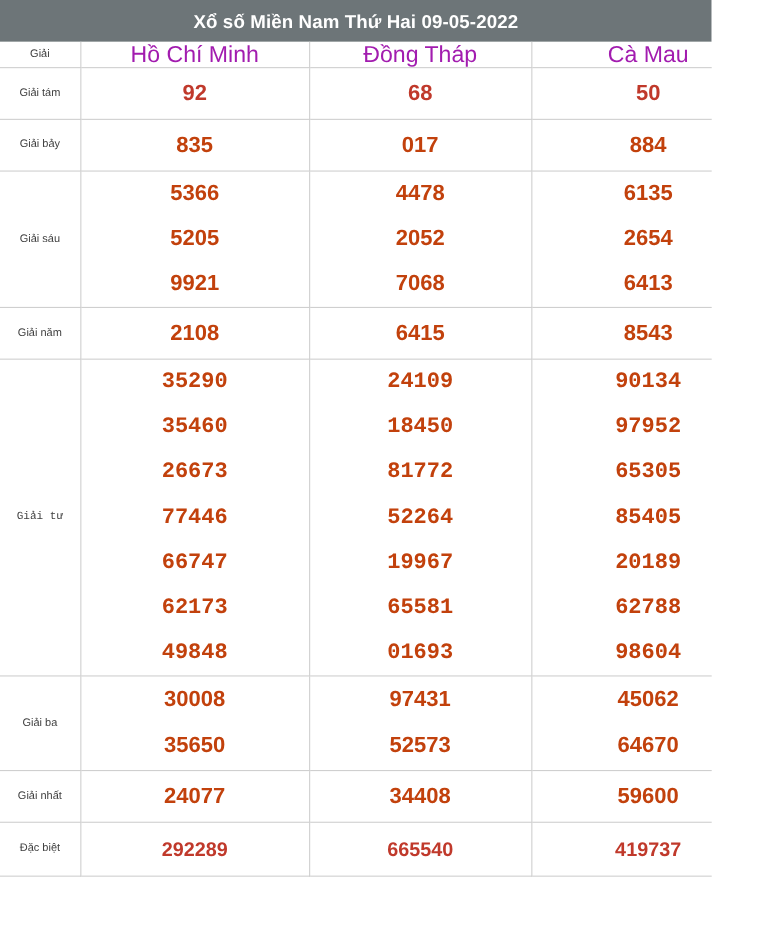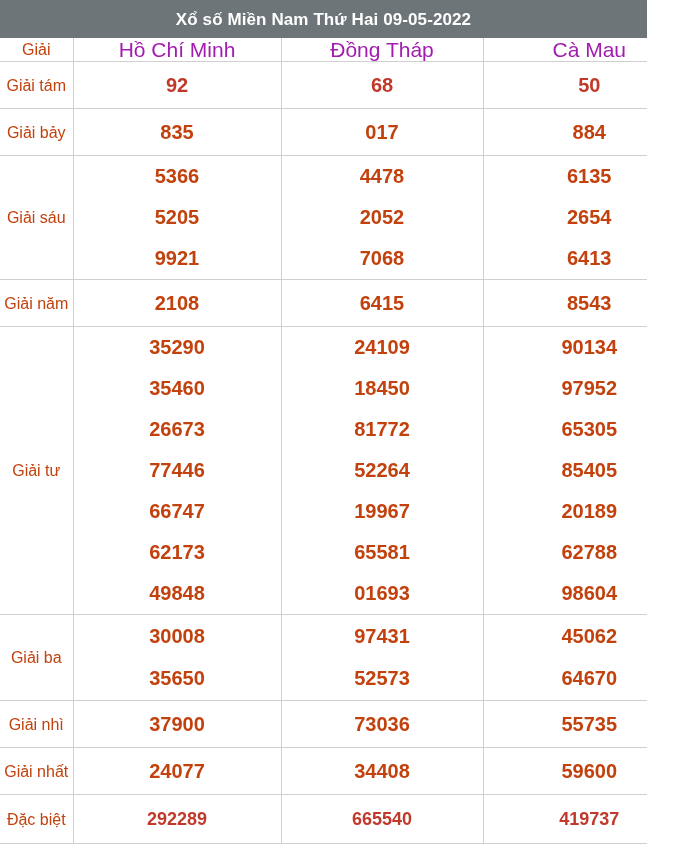--- a/index.html
+++ b/index.html
@@ -61,23 +61,23 @@
     vertical-align: middle;
     background: #ffffff;
   }
   table.result-table td:last-child,
   table.result-table th:last-child {
     border-right: none;
   }
 
   
   .cell-label {
-    font-size: 16px;
+    font-size: 10px;
     font-weight: normal;
-    color: #c2410c;
+    color: #404040;
     line-height: 1.2;
     padding: 0 4px;
   }
 
   
   .cell-province {
     font-size: 21px;
     font-weight: normal;
     color: #a21caf;
     line-height: 1.1;
@@ -105,21 +105,21 @@
     align-items: center;
     height: 100%;
   }
   .num-stack .num-item {
     line-height: 1.15;
     width: 100%;
   }
   .row-h46 td { height: 46px; }
   .row-h48 td { height: 48px; }
   .row-g3  td { height: 123px; }   
-  .row-g7  td { height: 287px; }   
+  .row-g7  td { height: 287px; font-family: Liberation Mono, monospace; }   
   .row-g2  td { height: 85px;  }   
 
   .last-row td { border-bottom: none; }
 </style>
 </head>
 <body>
 
 <div class="lottery-page">
 
   <div class="title-bar">
@@ -235,26 +235,20 @@
             </div>
           </td>
           <td class="cell-num">
             <div class="num-stack">
               <div class="num-item">45062</div>
               <div class="num-item">64670</div>
             </div>
           </td>
         </tr>
         <tr class="row-h46">
-          <td class="cell-label">Giải nhì</td>
-          <td class="cell-num">37900</td>
-          <td class="cell-num">73036</td>
-          <td class="cell-num">55735</td>
-        </tr>
-        <tr class="row-h46">
           <td class="cell-label">Giải nhất</td>
           <td class="cell-num">24077</td>
           <td class="cell-num">34408</td>
           <td class="cell-num">59600</td>
         </tr>
         <tr class="row-h48 last-row">
           <td class="cell-label">Đặc biệt</td>
           <td class="cell-num accent big">292289</td>
           <td class="cell-num accent big">665540</td>
           <td class="cell-num accent big">419737</td>

